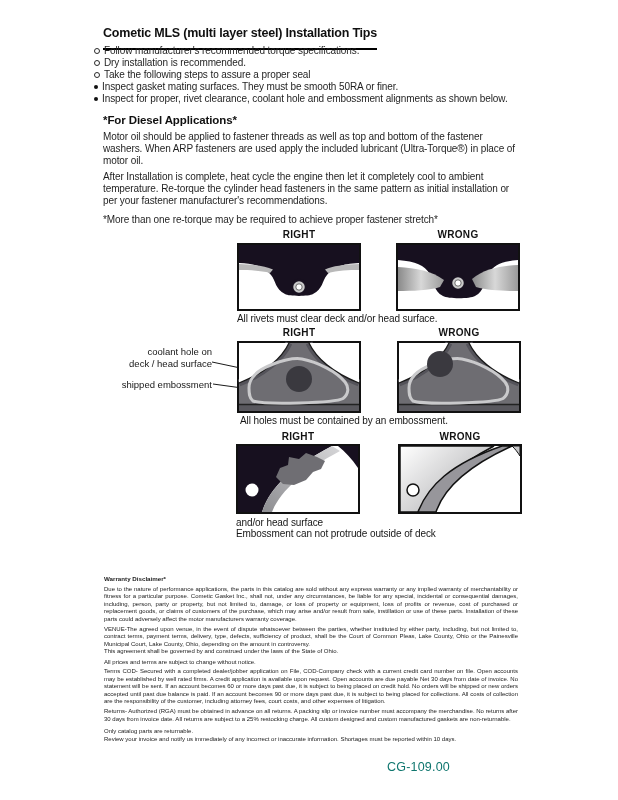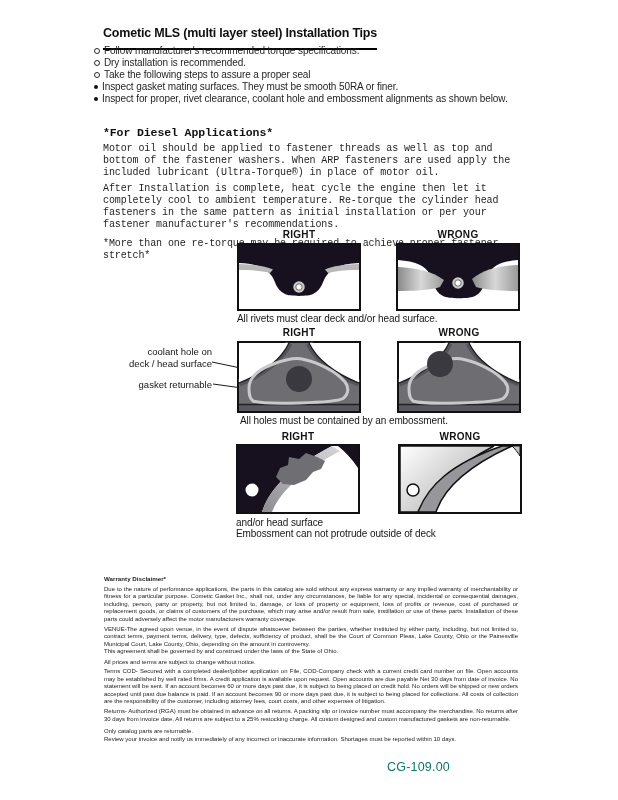--- a/index.html
+++ b/index.html
@@ -19,21 +19,21 @@
   .marker-open{
     flex:0 0 auto;width:4px;height:4px;border:1px solid #2a2a2a;border-radius:50%;
     margin:3px 4px 0 0;background:#fff;
   }
   .marker-solid{
     flex:0 0 auto;width:4px;height:4px;border-radius:50%;background:#111;
     margin:3.5px 4px 0 0;
   }
   .sub{}
   
-  .diesel{left:103px;top:126px;width:418px;font-size:10px;line-height:12px;letter-spacing:-0.1px;font-family:Liberation Mono, monospace;}
+  .diesel{left:103px;top:114px;width:418px;font-size:10px;line-height:12px;letter-spacing:-0.1px;}
   .diesel h2{font-size:11.5px;line-height:13px;margin:0;font-weight:bold;color:#101010;}
   .diesel p{margin:4px 0 0 0;}
   .diesel p.p2{}
   .diesel p.note{margin-top:7px;}
   
   .dg-label{font-size:10px;font-weight:700;letter-spacing:0.3px;color:#121212;text-align:center;width:124px;}
   .dg-caption{font-size:10px;letter-spacing:-0.1px;color:#161616;line-height:11px;}
   .callout{font-size:9.5px;line-height:11.5px;text-align:right;width:124px;color:#161616;}
   svg.diagram{display:block;}
   .leader{pointer-events:none;}
@@ -119,21 +119,21 @@
 
   <div class="abs dg-caption" style="left:237px;top:313px;">All rivets must clear deck and/or head surface.</div>
 
   <div class="abs dg-label" style="left:237px;top:327px;">RIGHT</div>
   <div class="abs dg-label" style="left:397px;top:327px;">WRONG</div>
 
   <div class="abs callout" style="left:88px;top:346px;">
     <div>coolant hole on</div>
     <div>deck / head surface</div>
   </div>
-  <div class="abs callout" style="left:88px;top:379px;">gasket returnable</div>
+  <div class="abs callout" style="left:88px;top:379px;">shipped embossment</div>
 
   <svg class="abs leader" style="left:208px;top:358px;" width="100" height="40" viewBox="0 0 100 40">
     <line x1="4" y1="4" x2="89" y2="22" stroke="#1a1a1a" stroke-width="1"></line>
     <line x1="5" y1="26" x2="56" y2="33" stroke="#1a1a1a" stroke-width="1"></line>
   </svg>
 
   <svg class="abs diagram" style="left:237px;top:341px;" width="124" height="72" viewBox="0 0 124 72">
     <rect x="1" y="1" width="122" height="70" fill="#6e6d72" stroke="#111" stroke-width="2"></rect>
     <rect x="2" y="64" width="120" height="6" fill="#59585e"></rect>
     <line x1="2" y1="63.5" x2="122" y2="63.5" stroke="#222" stroke-width="1.5"></line>

